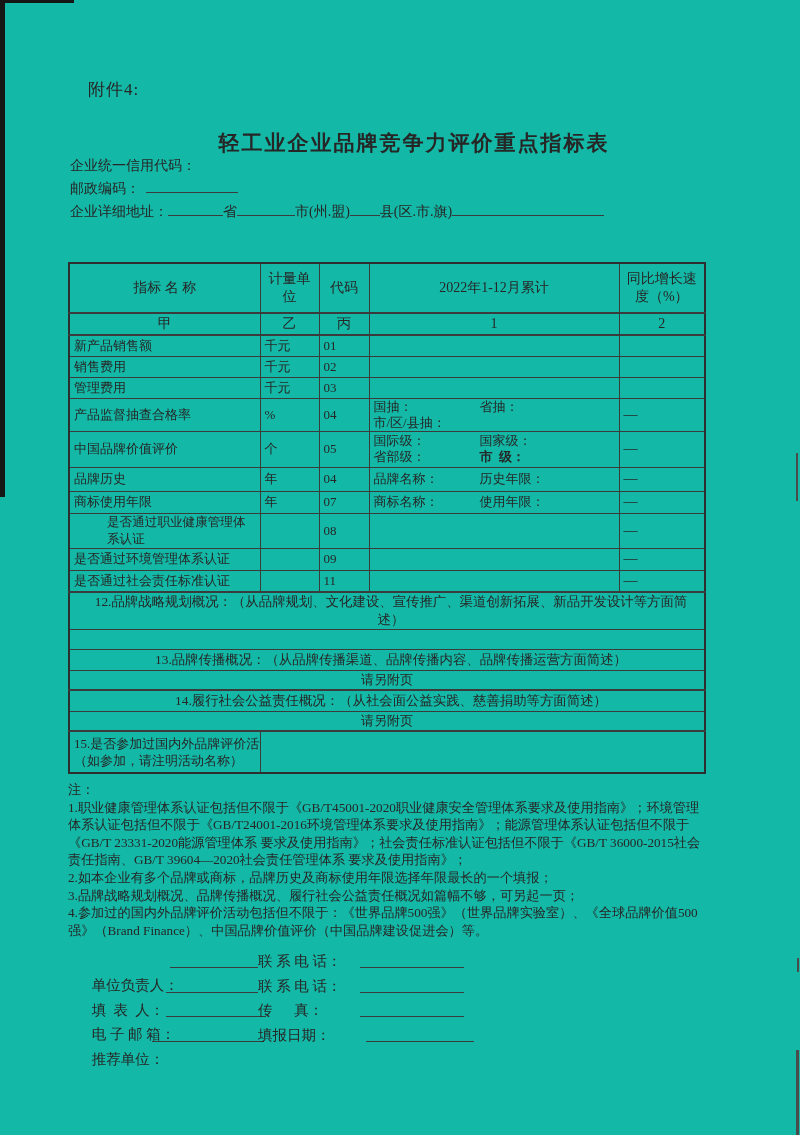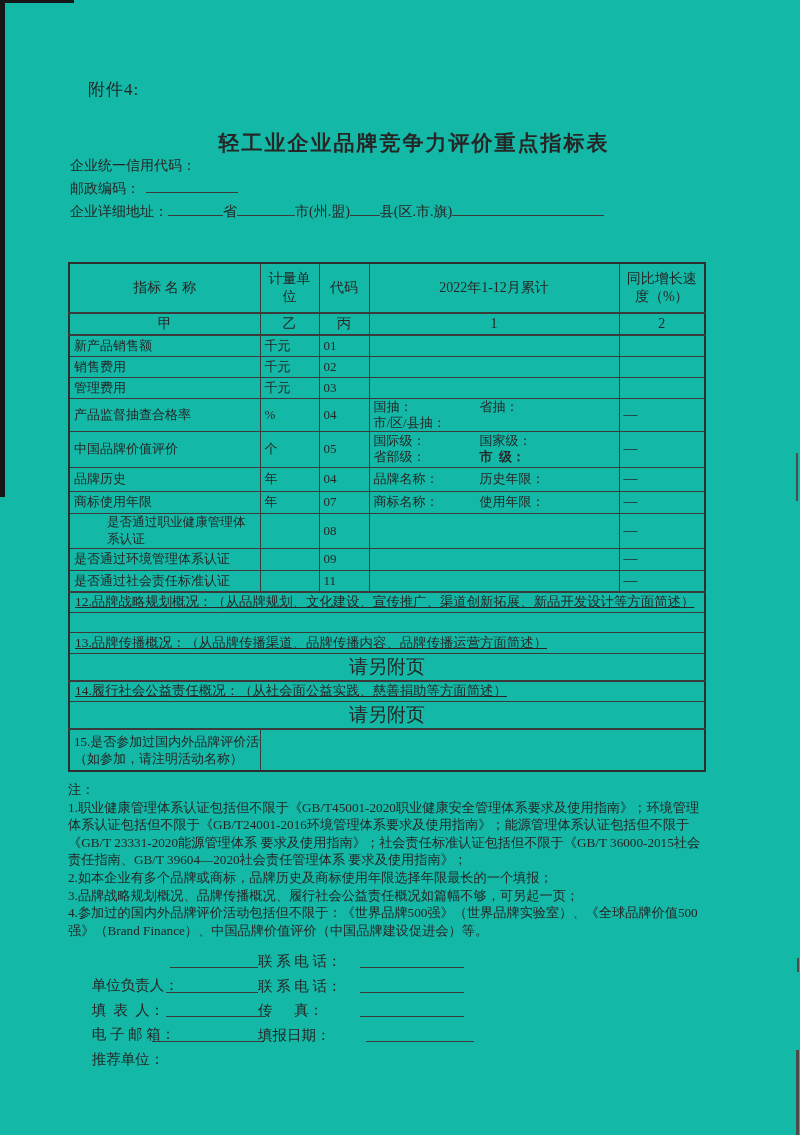--- a/index.html
+++ b/index.html
@@ -34,25 +34,25 @@
   .namecell { text-align:left; padding-left:5px;margin-left:24px; }
   tr.hdr { height:50px; }
   tr.abc { height:22px; }
   tr.r-sm { height:21px; }
   tr.r-04 { height:32px; }
   tr.r-05 { height:36px; }
   tr.r-06 { height:24px; }
   tr.r-sm2 { height:22px; }
   tr.r-11 td { border-bottom-width:2px; }
   tr.sec { height:20px; }
-  tr.sec td { text-align:left; padding-left:5px; font-size:13.4px;text-decoration:underline; }
+  tr.sec td { text-align:center; padding-left:12px; font-size:13.4px; }
   tr.blankrow { height:20px; }
   tr.sec13 { height:21px; }
   tr.attach { height:19px; }
-  tr.attach td { text-align:center; border-bottom-width:2px; font-size:19px; }
+  tr.attach td { text-align:center; border-bottom-width:2px; font-size:13px; }
   tr.sec14 { height:21px; }
   tr.r-15 { height:42px; }
   tr.r-15 td { vertical-align:middle; }
   .r15lab { font-size:13px; line-height:17px; white-space:nowrap; }
   .pair-a { display:inline-block; min-width:106px; }
   .detail { line-height:16px; padding-top:1px; }
   .dash { font-size:14px; }
 
   .notes { position:absolute; left:68px; top:781px; width:639px; font-size:13.2px; line-height:17.6px; }
   .notes .nlabel { font-weight:normal; }

